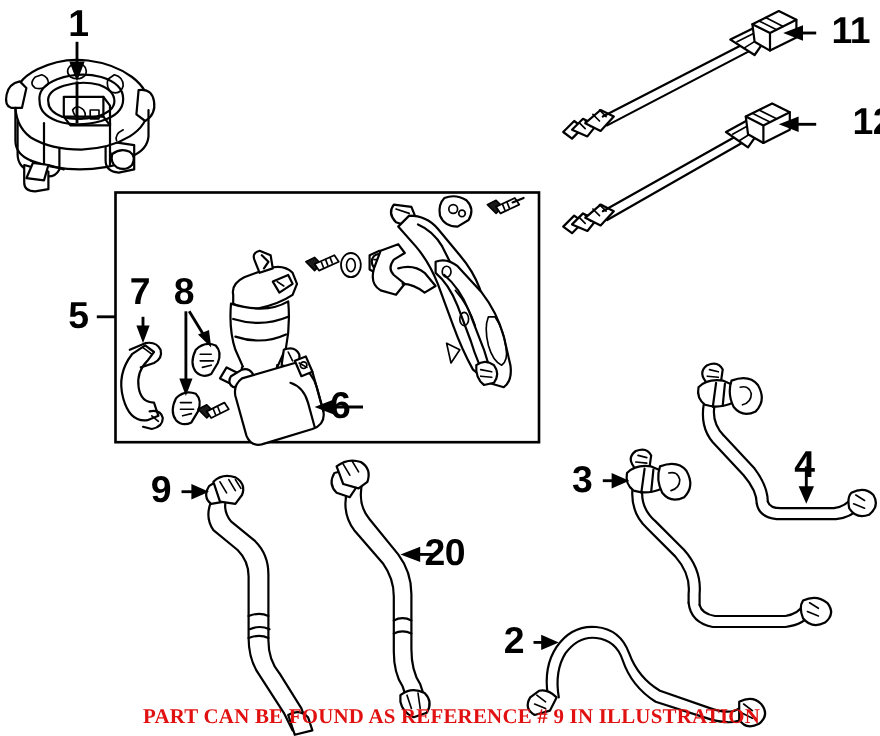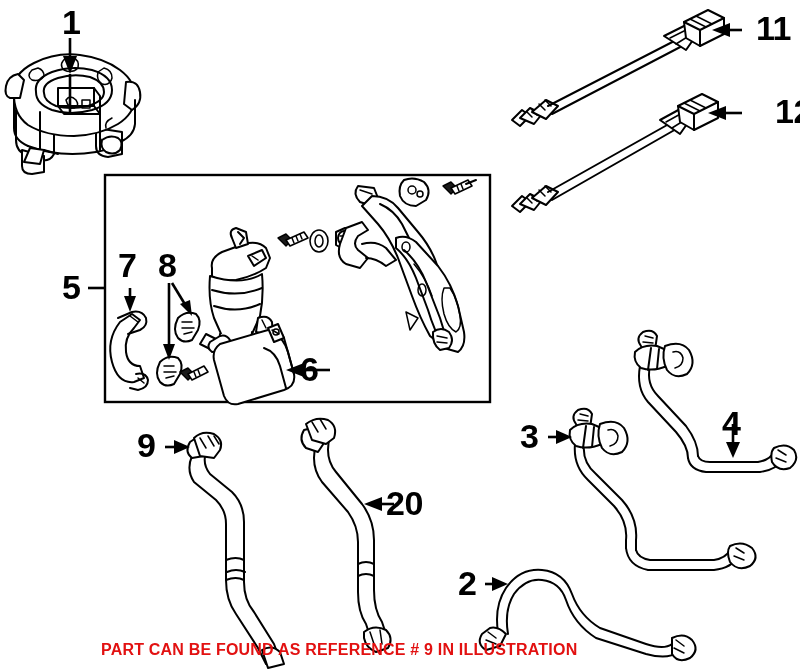--- a/index.html
+++ b/index.html
@@ -80,27 +80,27 @@
     font-family: "Liberation Sans", sans-serif;
     font-size: 34px;
     font-weight: 700;
     color: #000000;
     line-height: 1;
     white-space: nowrap;
     letter-spacing: -0.5px;
   }
   .overlay-note {
     position: absolute;
-    font-family: Liberation Sans, sans-serif;
-    font-size: 16px;
+    font-family: Liberation Serif, serif;
+    font-size: 19px;
     font-weight: 700;
     color: #e21111;
     white-space: nowrap;
     letter-spacing: 0.2px;
-    left: 101px;
+    left: 130px;
     top: 641px;
   }
 </style>
 </head>
 <body>
 
 <div id="diagram-root">
 
   <svg id="diagram-svg" viewBox="0 0 800 669">
 

